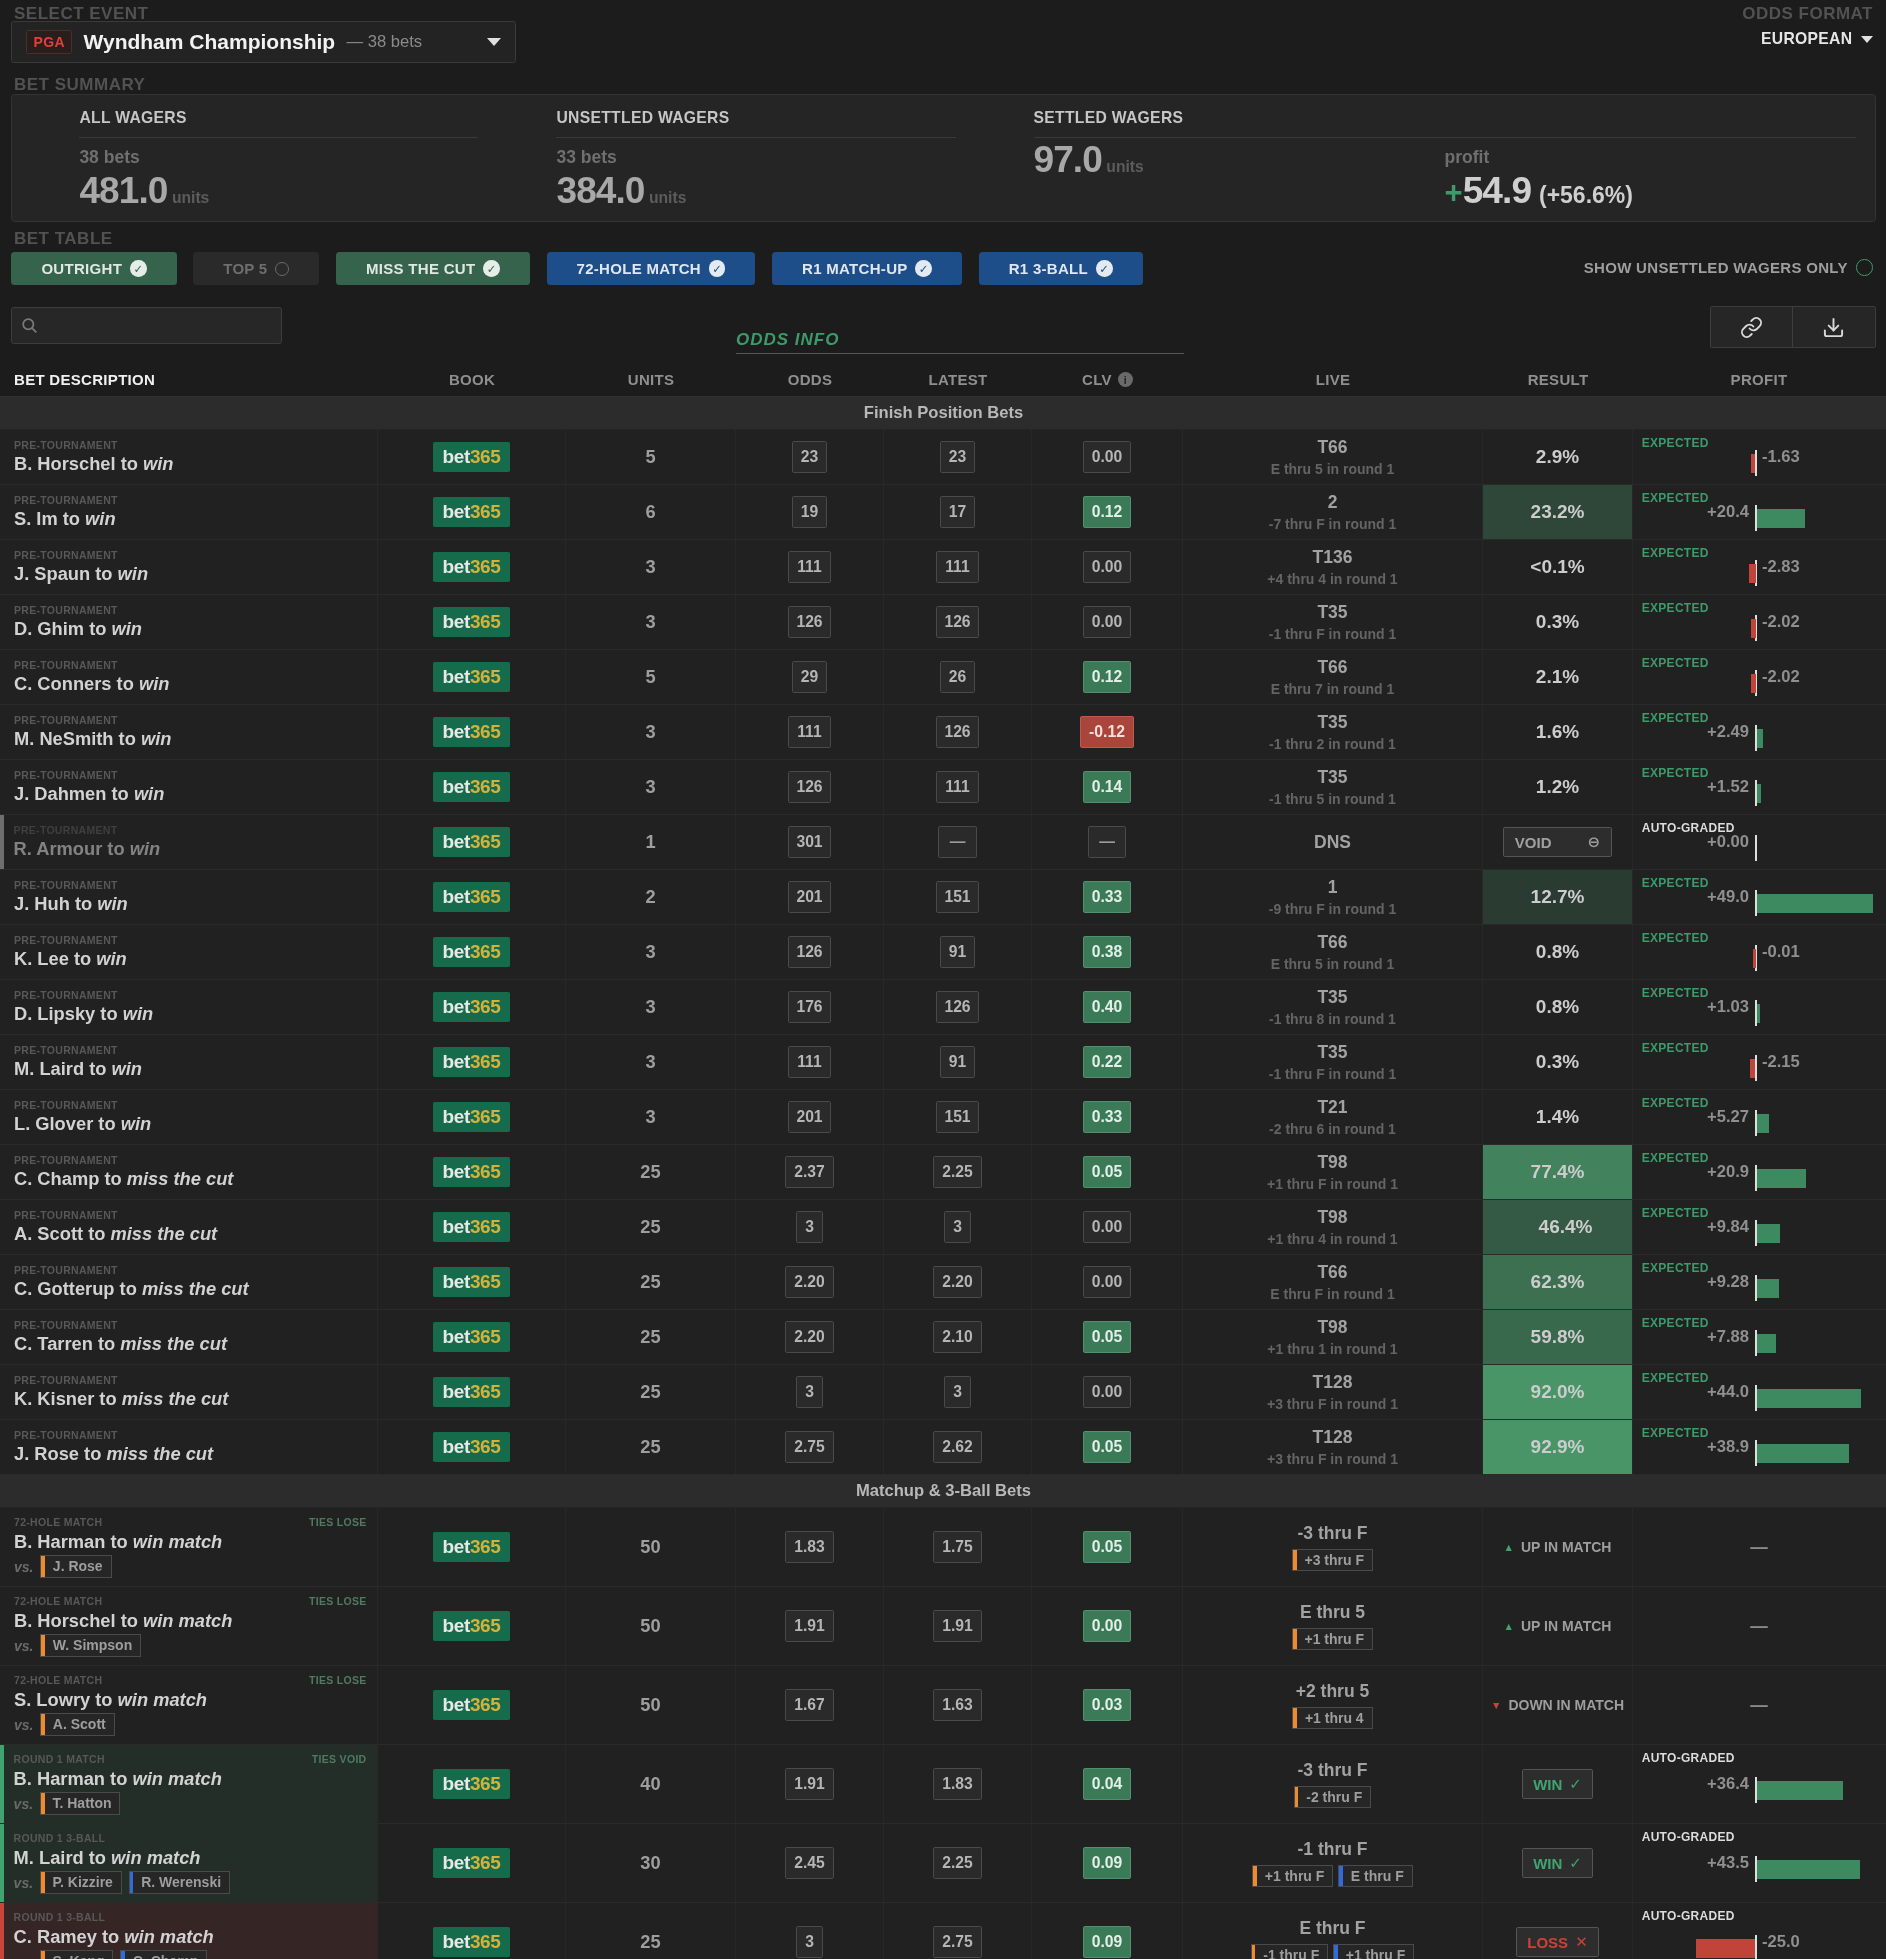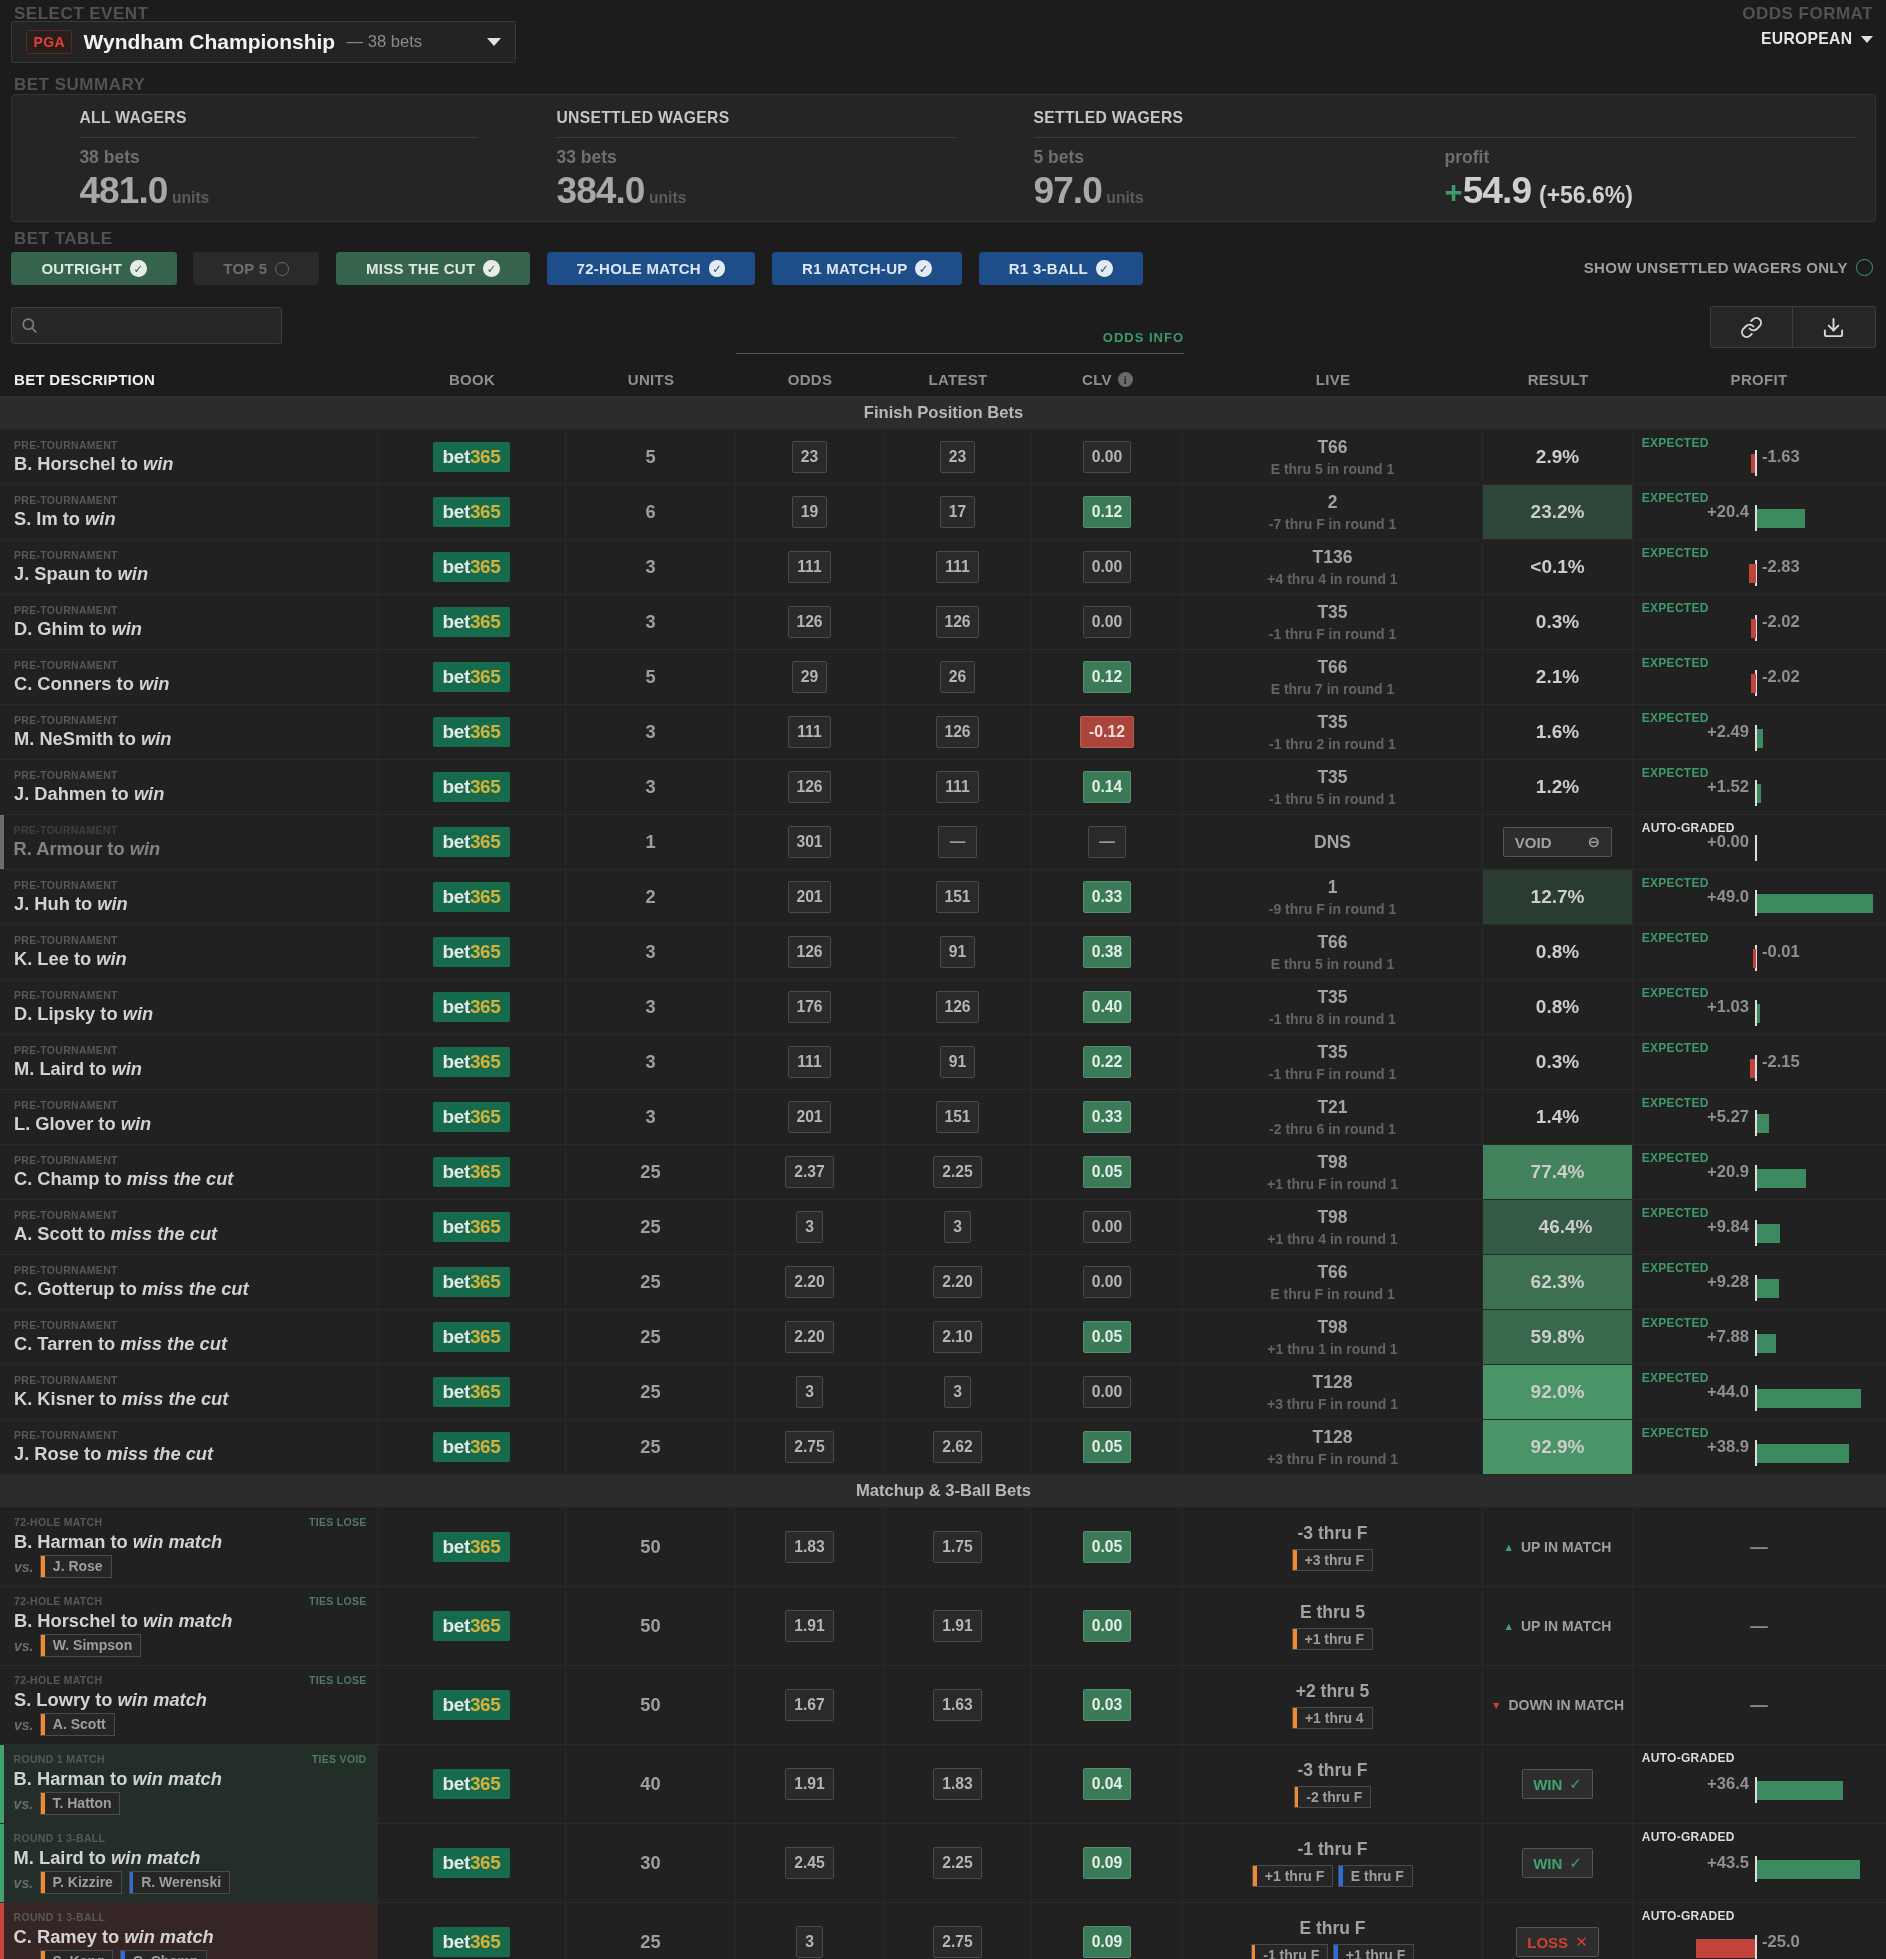--- a/index.html
+++ b/index.html
@@ -67,21 +67,21 @@
   .show-unsettled-text { font-size:15px; font-weight:bold; color:#9e9e9e; letter-spacing:0.3px; }
   .green-circle { width:16.6px; height:16.6px; border-radius:50%; border:1.7px solid #3c9a6b; }
 
   
   .search-box { position:absolute; left:11.4px; top:307px; width:271px; height:37px; background:#272727; border:0.9px solid #3d3d3d; border-radius:2.6px; display:flex; align-items:center; padding:0 8.7px; }
   .search-box input { background:transparent; border:none; outline:none; color:#bbb; font-size:15px; margin-left:7px; width:218px; font-family:inherit; }
   .io-box { position:absolute; right:11.4px; top:306px; width:166px; height:42px; display:flex; background:#262626; border:0.9px solid #3d3d3d; border-radius:1.7px; }
   .io-half { flex:1; display:flex; align-items:center; justify-content:center; }
   .io-half:first-child { border-right:0.9px solid #3d3d3d; }
 
-  .odds-info { position:absolute; left:736px; width:448px; top:330px; text-align:right; color:#3c9a6b; font-weight:bold; font-size:13px; letter-spacing:1px; }
+  .odds-info { position:absolute; left:736px; width:448px; top:330px; text-align:left; color:#3c9a6b; font-weight:bold; font-size:17px; letter-spacing:1px;font-style:italic; }
   .odds-info-line { position:absolute; left:736px; width:448px; top:353px; border-bottom:0.9px solid #575757; }
 
   
   .thead { position:absolute; top:363px; left:0; right:0; height:34px; display:flex; align-items:center; border-bottom:0.9px solid #303030; }
   .hcell { font-size:15px; font-weight:bold; color:#8f8f8f; letter-spacing:0.3px; text-align:center; display:flex; align-items:center; justify-content:center; gap:6.1px; }
   .hcell.first { justify-content:flex-start; padding-left:14px; color:#f0f0f0; position:relative; }
   .hcell.first::after { content:''; position:absolute; left:0; bottom:-18.3px; width:378px; height:4.4px; background:#3c9a6b; }
   .info-icon { width:15px; height:15px; border-radius:50%; background:#6a6a6a; color:#222; font-size:10.5px; font-weight:bold; display:flex; align-items:center; justify-content:center; font-style:normal; }
 
   .c-desc{width:378px;flex:0 0 auto;} .c-book{width:188px;flex:0 0 auto;} .c-units{width:170px;flex:0 0 auto;}
@@ -181,21 +181,20 @@
   <div class="sum-block">
     <div class="sum-title">UNSETTLED WAGERS</div>
     <div class="sum-bets">33 bets</div>
     <div class="sum-value-row">
       <span class="sum-value">384.0</span>
       <span class="sum-units">units</span>
     </div>
   </div>
   <div class="sum-block settled">
     <div class="sum-title">SETTLED WAGERS</div>
-    <div class="sum-bets">5 bets</div>
     <div class="sum-value-row">
       <span class="sum-value">97.0</span>
       <span class="sum-units">units</span>
     </div>
     <div class="profit-sub">
       <div class="profit-word">profit</div>
       <div class="profit-value-row">
         <span class="profit-plus">+</span>
         <span class="profit-main">54.9</span>
         <span class="profit-pct">(+56.6%)</span>

